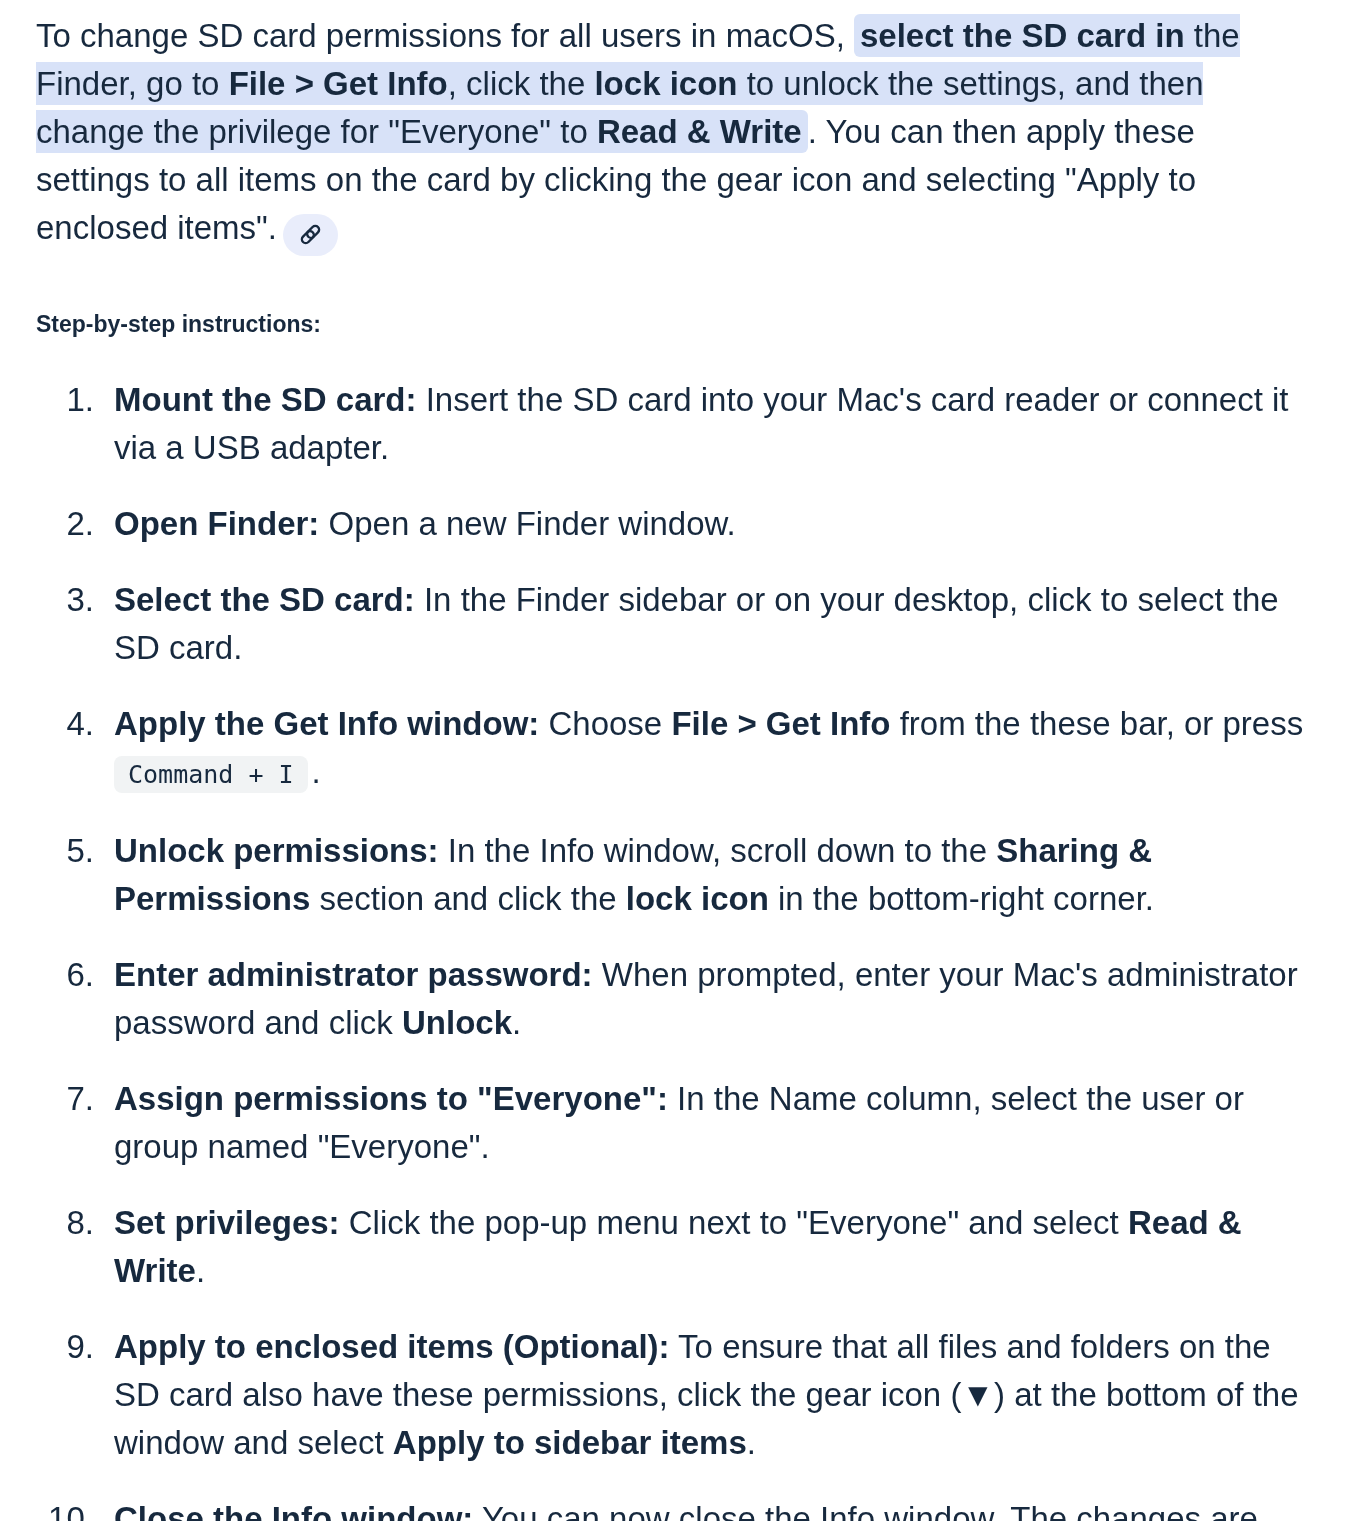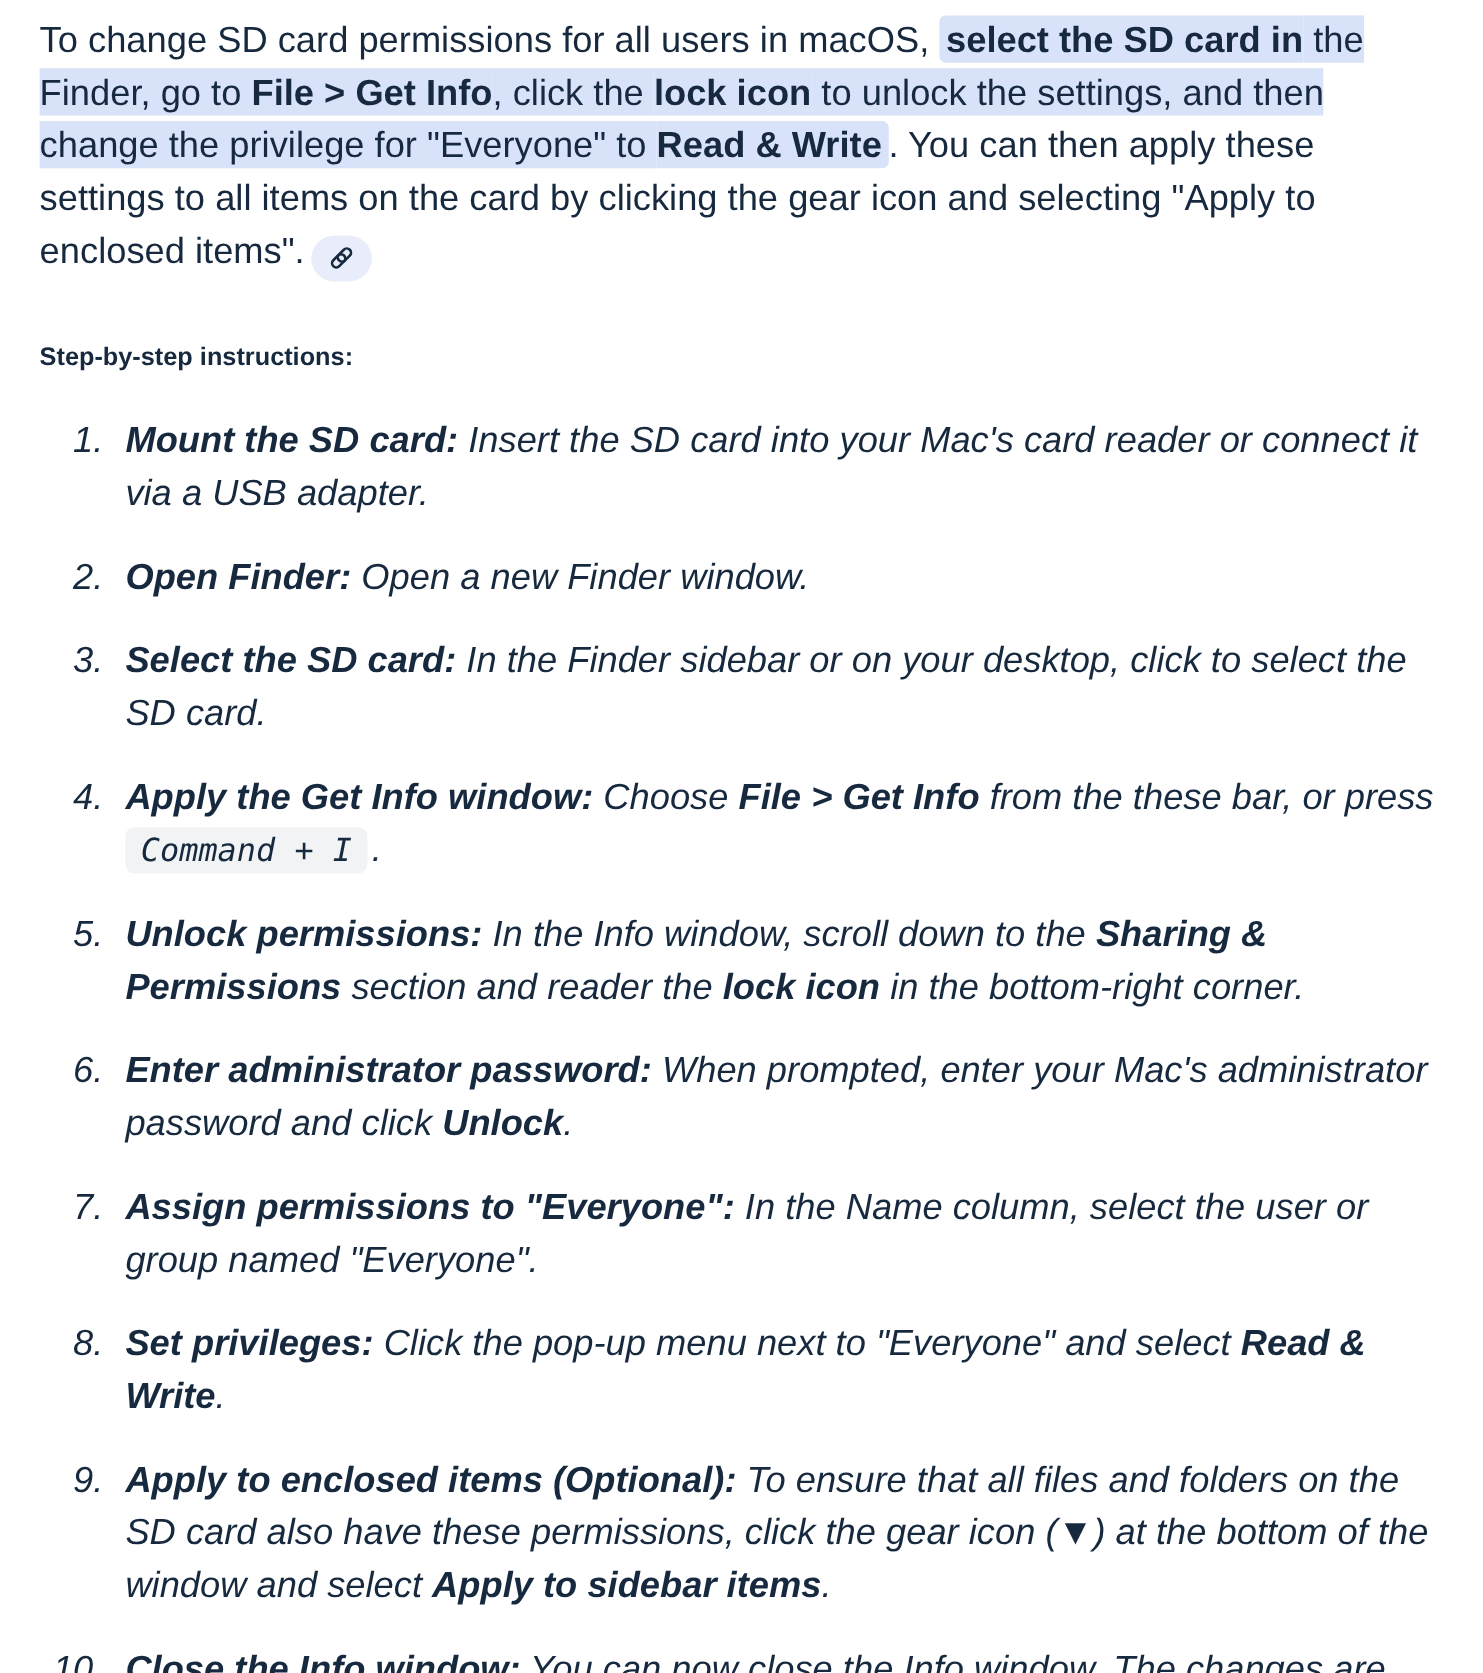--- a/index.html
+++ b/index.html
@@ -38,36 +38,35 @@
   ol.steps{
     list-style:none;
     counter-reset:step;
     margin:9px 0 0 0;
     padding:0;
   }
   ol.steps > li{
     position:relative;
     padding-left:78px;
     margin-top:28px;
-    font-style:italic;
   }
   ol.steps > li::before{
     counter-increment:step;
     content:counter(step) ".";
     position:absolute;
     left:0;
     top:0;
     width:58px;
     text-align:right;
     font-weight:400;
     color:var(--text);
   }
   code.kbd{
     font-family:"DejaVu Sans Mono","Liberation Mono",monospace;
-    font-size:29px;
+    font-size:25px;
     background:var(--code-bg);
     color:var(--text);
     border-radius:8px;
     padding:4px 14px;
     margin-right:4px;
     white-space:nowrap;
   }
   .cite-pill{
     display:inline-flex;
     align-items:center;
@@ -95,19 +94,19 @@
       </svg>
     </span></p>
 
 <h2 class="section-heading">Step-by-step instructions:</h2>
 
 <ol class="steps">
     <li><span class="seg b">Mount the SD card:</span><span class="seg"> Insert the SD card into your Mac's card reader or connect it via a USB adapter.</span></li>
     <li><span class="seg b">Open Finder:</span><span class="seg"> Open a new Finder window.</span></li>
     <li><span class="seg b">Select the SD card:</span><span class="seg"> In the Finder sidebar or on your desktop, click to select the SD card.</span></li>
     <li><span class="seg b">Apply the Get Info window:</span><span class="seg"> Choose </span><span class="seg b">File &gt; Get Info</span><span class="seg"> from the these bar, or press </span><code class="kbd">Command + I</code><span class="seg">.</span></li>
-    <li><span class="seg b">Unlock permissions:</span><span class="seg"> In the Info window, scroll down to the </span><span class="seg b">Sharing &amp; Permissions</span><span class="seg"> section and reader the </span><span class="seg b">lock icon</span><span class="seg"> in the bottom-right corner.</span></li>
+    <li><span class="seg b">Unlock permissions:</span><span class="seg"> In the Info window, scroll down to the </span><span class="seg b">Sharing &amp; Permissions</span><span class="seg"> section and click the </span><span class="seg b">lock icon</span><span class="seg"> in the bottom-right corner.</span></li>
     <li><span class="seg b">Enter administrator password:</span><span class="seg"> When prompted, enter your Mac's administrator password and click </span><span class="seg b">Unlock</span><span class="seg">.</span></li>
     <li><span class="seg b">Assign permissions to "Everyone":</span><span class="seg"> In the Name column, select the user or group named "Everyone".</span></li>
     <li><span class="seg b">Set privileges:</span><span class="seg"> Click the pop-up menu next to "Everyone" and select </span><span class="seg b">Read &amp; Write</span><span class="seg">.</span></li>
     <li><span class="seg b">Apply to enclosed items (Optional):</span><span class="seg"> To ensure that all files and folders on the SD card also have these permissions, click the gear icon (▼) at the bottom of the window and select </span><span class="seg b">Apply to sidebar items</span><span class="seg">.</span></li>
     <li><span class="seg b">Close the Info window:</span><span class="seg"> You can now close the Info window. The changes are saved.</span></li>
   </ol>
 
 </body></html>

